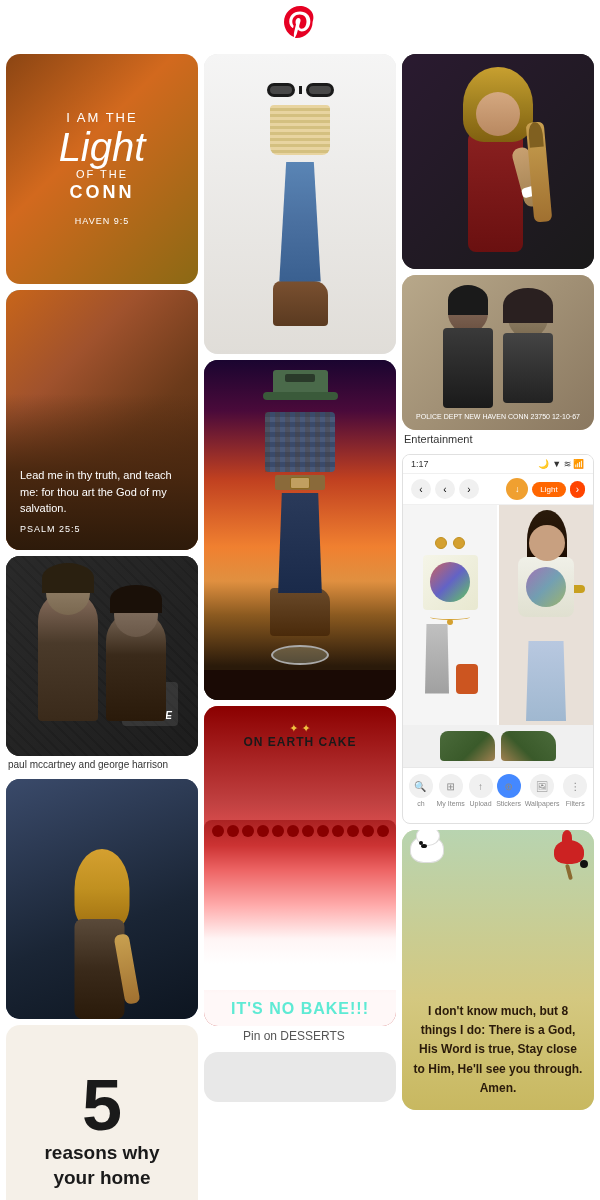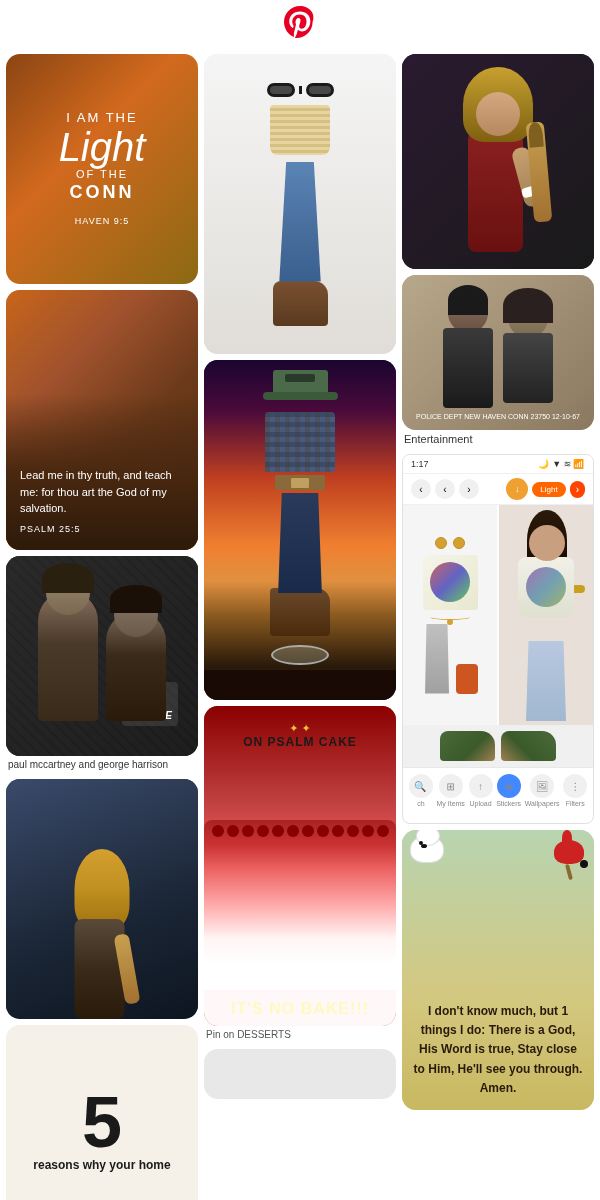--- a/index.html
+++ b/index.html
@@ -188,21 +188,21 @@
       text-align: center;
       color: #1a1a1a;
     }
     .five-number {
       font-size: 72px;
       font-weight: 900;
       line-height: 1;
       color: #1a1a1a;
     }
     .five-subtitle {
-      font-size: 12px;
+      font-size: 19px;
       font-weight: 700;
       line-height: 1.3;
     }
 
     
     .card-outfit-western {
       background: #e8e8e8;
       height: 300px;
       border-radius: 14px;
       overflow: hidden;
@@ -291,28 +291,29 @@
       color: #1a1a1a;
       letter-spacing: 1px;
     }
     .no-bake-text {
       position: absolute;
       bottom: 8px;
       left: 0; right: 0;
       text-align: center;
       font-size: 16px;
       font-weight: 900;
-      color: #fef9c3;
+      color: #5eead4;
       z-index: 2;
       letter-spacing: 1px;
     }
     .pin-on-desserts {
-      font-size: 10px;
+      font-size: 12px;
       color: #555;
       padding: 3px 2px;
+      margin-left: 37px;
     }
 
     
     .card-guitarist {
       background: #1a1a1a;
       height: 215px;
       border-radius: 14px;
       overflow: hidden;
       position: relative;
     }
@@ -620,21 +621,21 @@
 
           <div style="margin-top:6px;width:58px;height:20px;border:2px solid #aaa;border-radius:50%;background:rgba(200,220,200,0.25);"></div>
         </div>
       </div>
 
       <div>
         <div class="pin-card card-heaven-cake">
           <div class="cake-bg"></div>
           <div class="heaven-title">
             <div class="stars">✦ ✦</div>
-            <div class="on-earth">ON PSALM CAKE</div>
+            <div class="on-earth">ON EARTH CAKE</div>
           </div>
           <div class="cake-cherry-layer">
             <div class="cake-cherries">
               <div class="cherry-dot"></div>
                 <div class="cherry-dot"></div>
               <div class="cherry-dot"></div>
                 <div class="cherry-dot"></div>
               <div class="cherry-dot"></div>
                 <div class="cherry-dot"></div>
               <div class="cherry-dot"></div>
@@ -806,20 +807,20 @@
           <div style="width:4px;height:16px;background:#8b6a30;margin:0 auto;transform:rotate(-15deg);border-radius:2px;"></div>
         </div>
 
         <div style="position:absolute;top:5px;left:8px;z-index:2;">
           <div style="width:34px;height:28px;background:#fff;border-radius:50% 50% 40% 40%;border:1.5px solid #ddd;position:relative;">
             <div style="position:absolute;top:-10px;left:5px;width:24px;height:20px;background:#fff;border-radius:50%;border:1.5px solid #ddd;"></div>
             <div style="position:absolute;top:8px;left:10px;width:6px;height:4px;background:#111;border-radius:50%;"></div>
             <div style="position:absolute;top:5px;left:8px;width:4px;height:4px;background:#111;border-radius:50%;"></div>
           </div>
         </div>
-        <div class="cardinal-text">I don't know much, but 1 things I do: There is a God, His Word is true, Stay close to Him, He'll see you through. Amen.</div>
+        <div class="cardinal-text">I don't know much, but 8 things I do: There is a God, His Word is true, Stay close to Him, He'll see you through. Amen.</div>
       </div>
 
     </div>
 
   </div>
 
 </div>
 
 </body></html>

